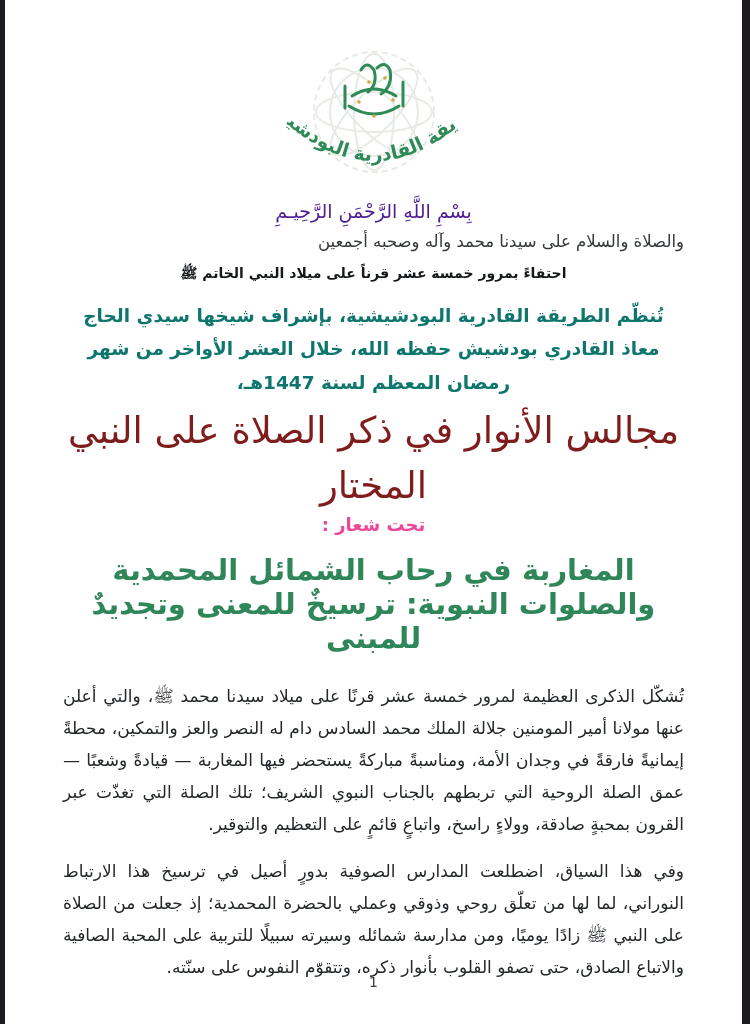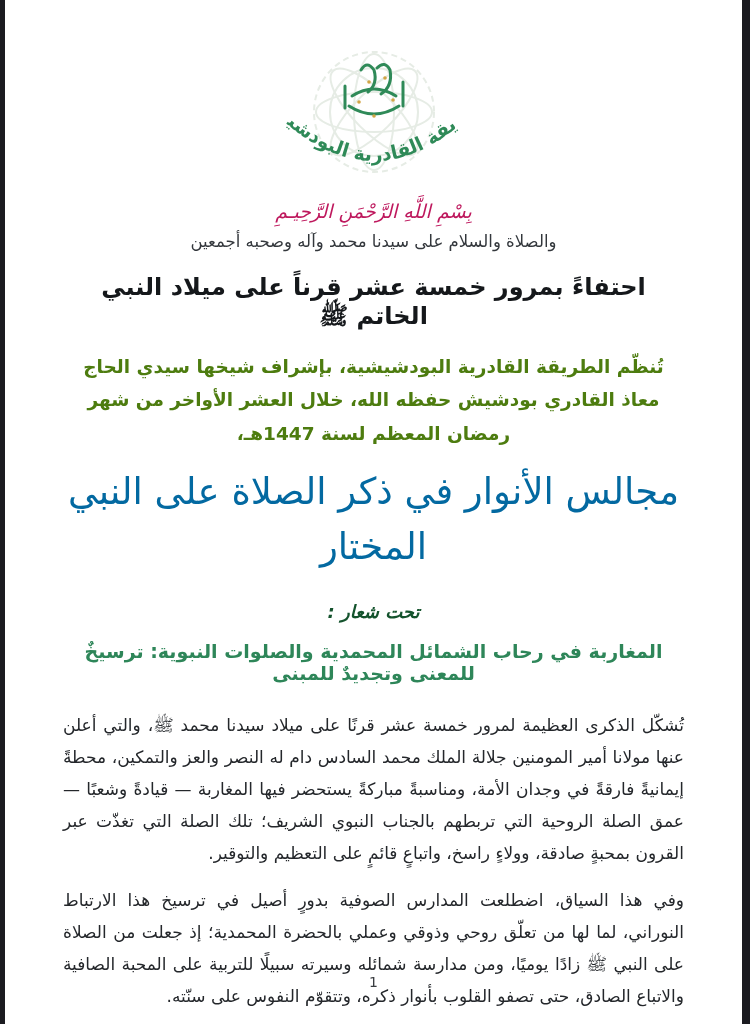--- a/index.html
+++ b/index.html
@@ -23,66 +23,64 @@
     direction: rtl;
     color: #1e2125;
   }
   .center { text-align: center; }
 
   .logo-wrap { text-align: center; margin-bottom: 6px; }
   .logo-wrap svg { display: inline-block; }
 
   .basmala {
     font-size: 19px;
-    color: #be185d;
+    color: #4c1d95;
     margin-top: 4px;
     letter-spacing: 0.5px;
-    font-style: italic;
   }
   .salat-line {
     font-size: 16.5px;
     color: #33373c;
     margin-top: 10px;
+    text-align: right;
   }
   .occasion {
-    font-size: 24px;
+    font-size: 14px;
     font-weight: bold;
     color: #15181b;
-    margin-top: 22px;
+    margin-top: 14px;
   }
   .organizer {
     font-size: 18.5px;
     font-weight: bold;
-    color: #4d7c0f;
+    color: #0f766e;
     margin-top: 14px;
     line-height: 1.8;
     padding: 0 2px;
   }
   .edition {
     font-size: 18.5px;
     font-weight: bold;
     color: #15181b;
     margin-top: 16px;
   }
   .main-title {
     font-size: 37px;
     font-weight: normal;
-    color: #0369a1;
-    margin-top: 14px;
+    color: #7f1d1d;
+    margin-top: 4px;
     line-height: 1.5;
   }
   .slogan-label {
     font-size: 18px;
     font-weight: bold;
-    color: #14532d;
-    margin-top: 26px;
-    font-style: italic;
+    color: #ec4899;
   }
   .slogan {
-    font-size: 19px;
+    font-size: 29px;
     font-weight: bold;
     color: #2e8659;
     margin-top: 18px;
   }
 
   .body-text { margin-top: 26px; }
   .body-text p {
     font-size: 17px;
     line-height: 1.88;
     text-align: justify;

